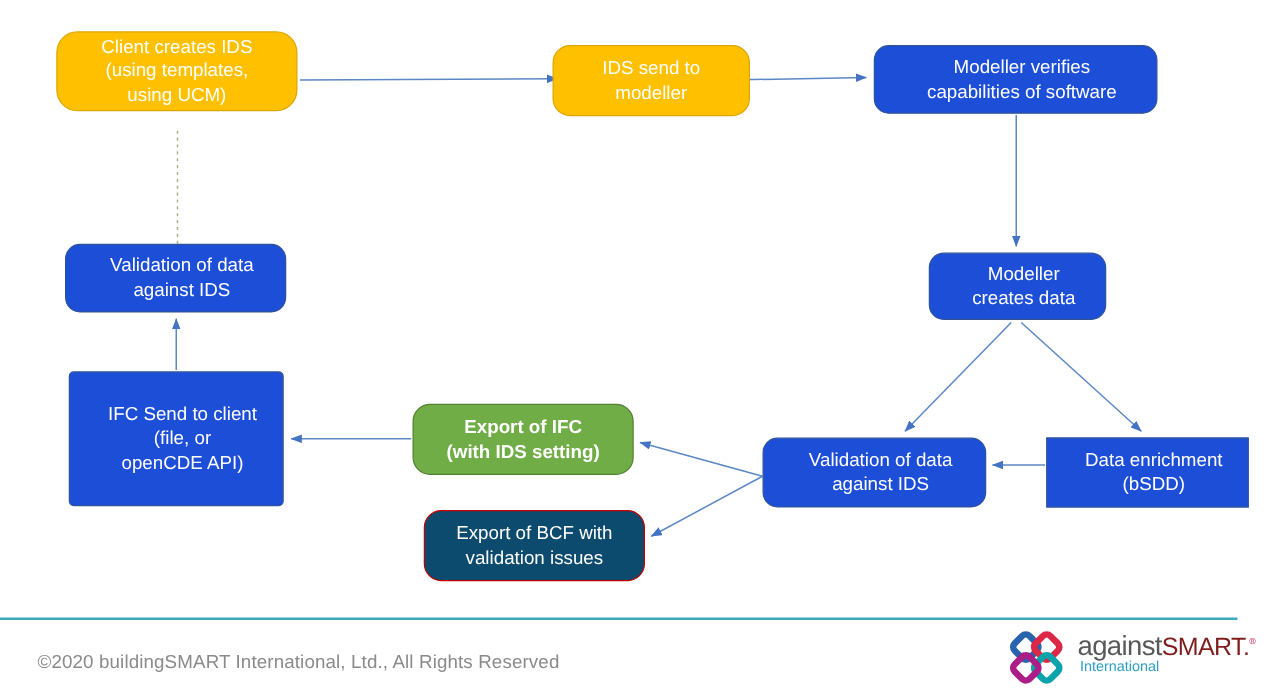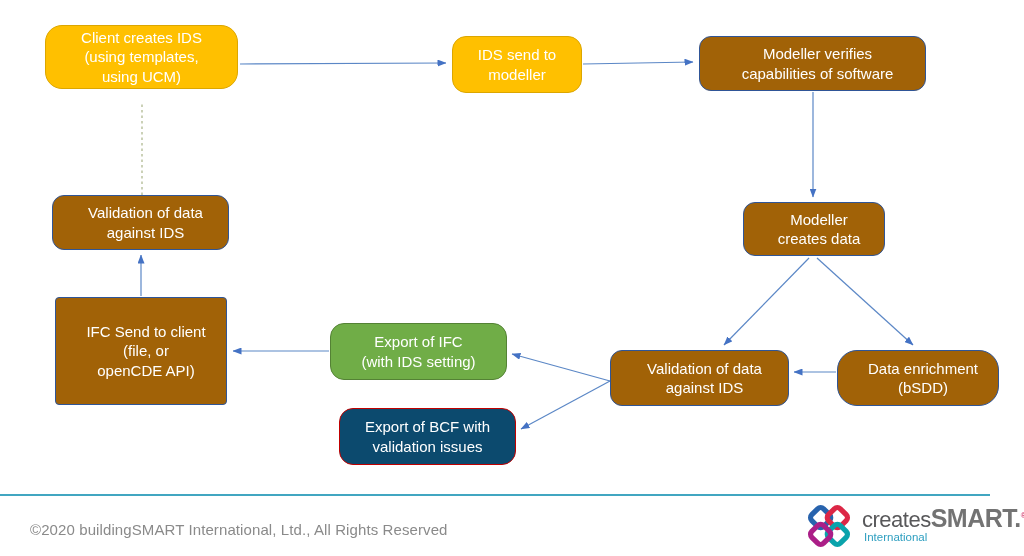--- a/index.html
+++ b/index.html
@@ -7,46 +7,46 @@
     position:relative;width:1024px;height:556px;background:#ffffff;
     font-family:"Liberation Sans", sans-serif;overflow:hidden;
   }
   .edges{position:absolute;left:0;top:0;width:1024px;height:556px;pointer-events:none;}
   .node{
     position:absolute;display:flex;align-items:center;justify-content:center;
     text-align:center;color:#ffffff;font-size:15px;line-height:1.28;
     white-space:pre-line;box-sizing:border-box;padding:2px 6px;
   }
   .node.orange{background:#FFC000;border:1.5px solid #DCA600;}
-  .node.blue{background:#a16207;border:1.5px solid #2F5597;padding-left:16px;}
-  .node.green{background:#70AD47;border:1.5px solid #548235;}
+  .node.blue{background:#1d4ed8;border:1.5px solid #2F5597;padding-left:16px;}
+  .node.green{background:#70AD47;border:1.5px solid #548235;font-weight:bold;}
   .node.red{background:#0c4a6e;border:1.5px solid #C00000;}
 
   .n-client{left:45px;top:25px;width:193px;height:64px;border-radius:17px;}
-  .n-idssend{left:452px;top:36px;width:130px;height:57px;border-radius:14px;}
+  .n-idssend{left:442px;top:36px;width:158px;height:57px;border-radius:14px;}
   .n-verifies{left:699px;top:36px;width:227px;height:55px;border-radius:12px;}
   .n-creates{left:743px;top:202px;width:142px;height:54px;border-radius:12px;}
   .n-validleft{left:52px;top:195px;width:177px;height:55px;border-radius:12px;}
   .n-ifcsend{left:55px;top:297px;width:172px;height:108px;border-radius:4px;}
   .n-exportifc{left:330px;top:323px;width:177px;height:57px;border-radius:14px;}
   .n-exportbcf{left:339px;top:408px;width:177px;height:57px;border-radius:14px;}
   .n-validcenter{left:610px;top:350px;width:179px;height:56px;border-radius:12px;}
-  .n-enrich{left:837px;top:350px;width:162px;height:56px;border-radius:20px;}
+  .n-enrich{left:837px;top:350px;width:162px;height:56px;border-radius:0;}
 
   .divider{position:absolute;left:0;top:494px;width:990px;height:2px;background:#41A6C1;}
   .copyright{
     position:absolute;left:30px;top:521px;font-size:15px;color:#8a8a8a;
     letter-spacing:0.1px;
   }
   .logo{position:absolute;left:800px;top:502px;display:flex;align-items:flex-start;}
   .logo-icon{width:58px;height:48px;margin-right:4px;}
   .logo-textcol{display:flex;flex-direction:column;margin-top:4px;}
   .logo-word{display:flex;align-items:baseline;line-height:1;}
   .logo-building{font-size:22px;color:#58585a;letter-spacing:-0.5px;}
-  .logo-smart{font-size:25px;font-weight:bold;color:#737373;letter-spacing:-0.5px;}
+  .logo-smart{font-size:20px;font-weight:normal;color:#7f1d1d;letter-spacing:-0.5px;}
   .logo-reg{font-size:7px;color:#cb1d56;vertical-align:super;position:relative;top:-9px;}
   .logo-intl{font-size:11.5px;color:#2e9fc0;margin-top:0px;margin-left:2px;}
 </style>
 </head>
 <body>
 
 <div class="stage">
 
   <svg class="edges" viewBox="0 0 1024 556" xmlns="http://www.w3.org/2000/svg">
     <defs>
@@ -96,21 +96,21 @@
 
   <div class="logo">
     <svg class="logo-icon" viewBox="0 0 54 46" xmlns="http://www.w3.org/2000/svg">
       <rect x="11" y="7" width="16" height="16" rx="4" fill="none" stroke="#2863ad" stroke-width="5" transform="rotate(45 19 15)"></rect>
       <rect x="27" y="7" width="16" height="16" rx="4" fill="none" stroke="#dc2746" stroke-width="5" transform="rotate(45 35 15)"></rect>
       <rect x="27" y="23" width="16" height="16" rx="4" fill="none" stroke="#0aa3ab" stroke-width="5" transform="rotate(45 35 31)"></rect>
       <rect x="11" y="23" width="16" height="16" rx="4" fill="none" stroke="#ab1e87" stroke-width="5" transform="rotate(45 19 31)"></rect>
     </svg>
     <div class="logo-textcol">
       <div class="logo-word">
-        <span class="logo-building">creates</span>
+        <span class="logo-building">against</span>
           <span class="logo-smart">SMART.</span>
           <span class="logo-reg">®</span>
       </div>
       <div class="logo-intl">International</div>
     </div>
   </div>
 
 </div>
 
 </body></html>

